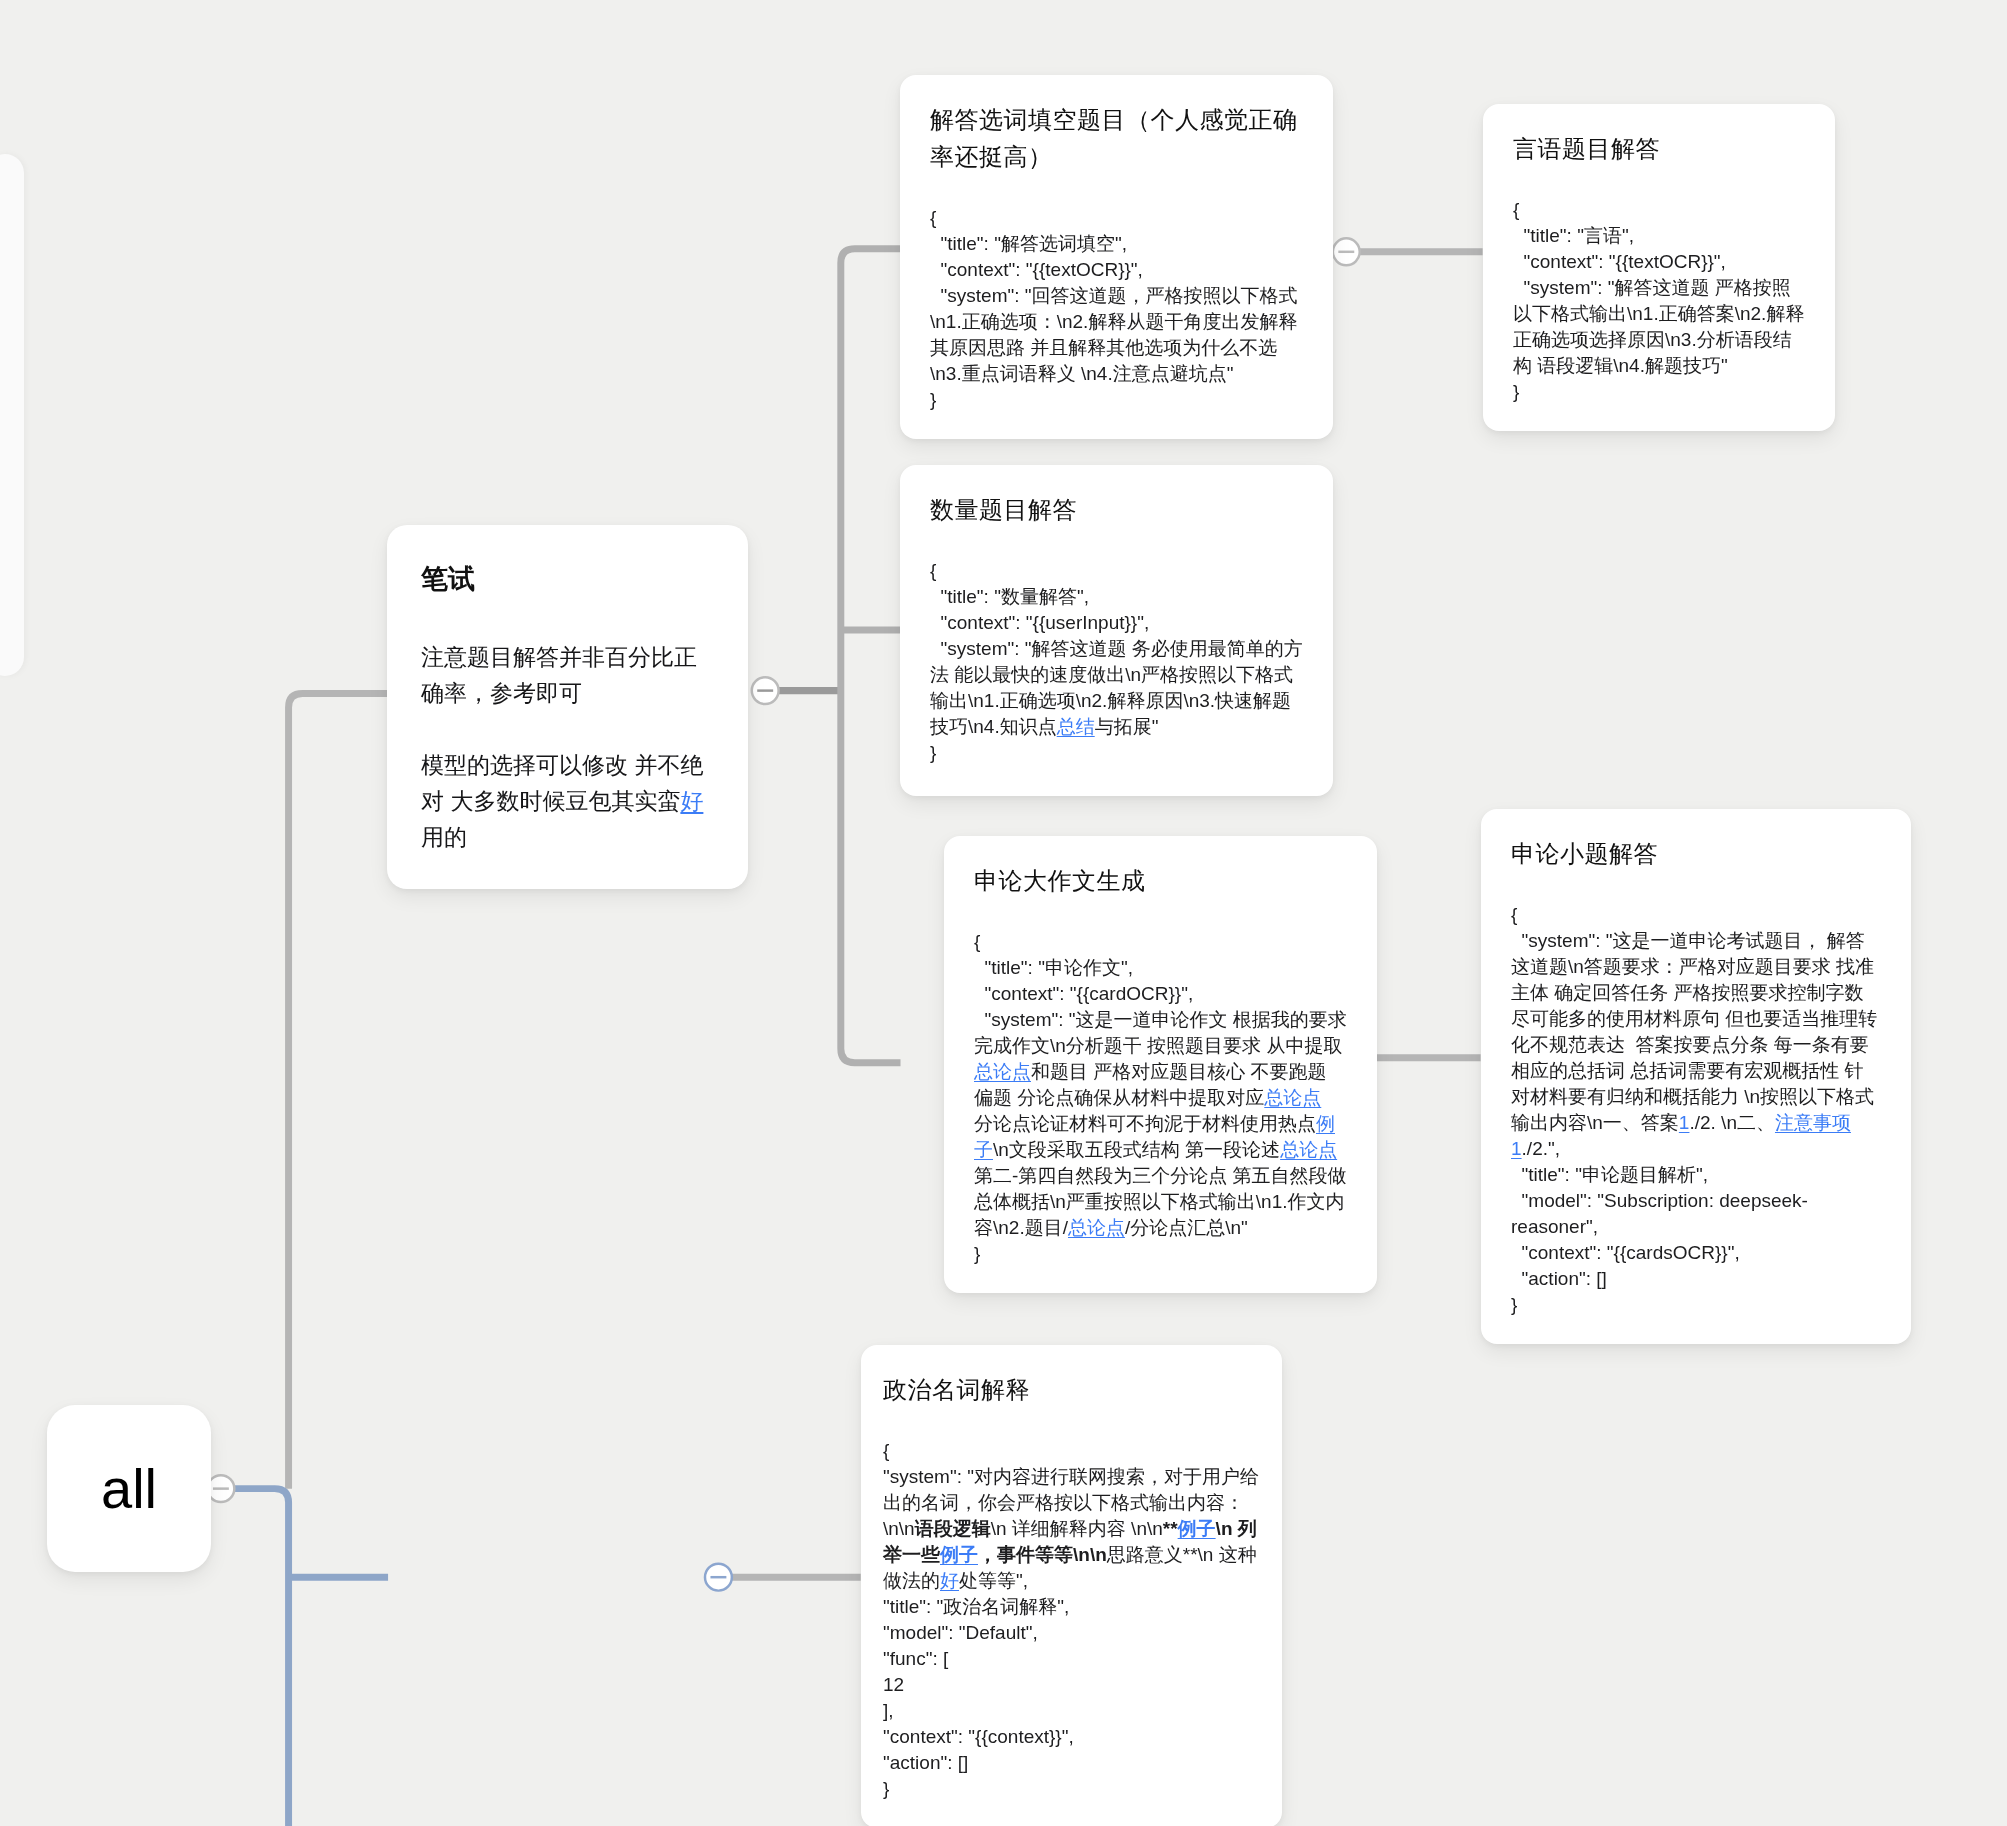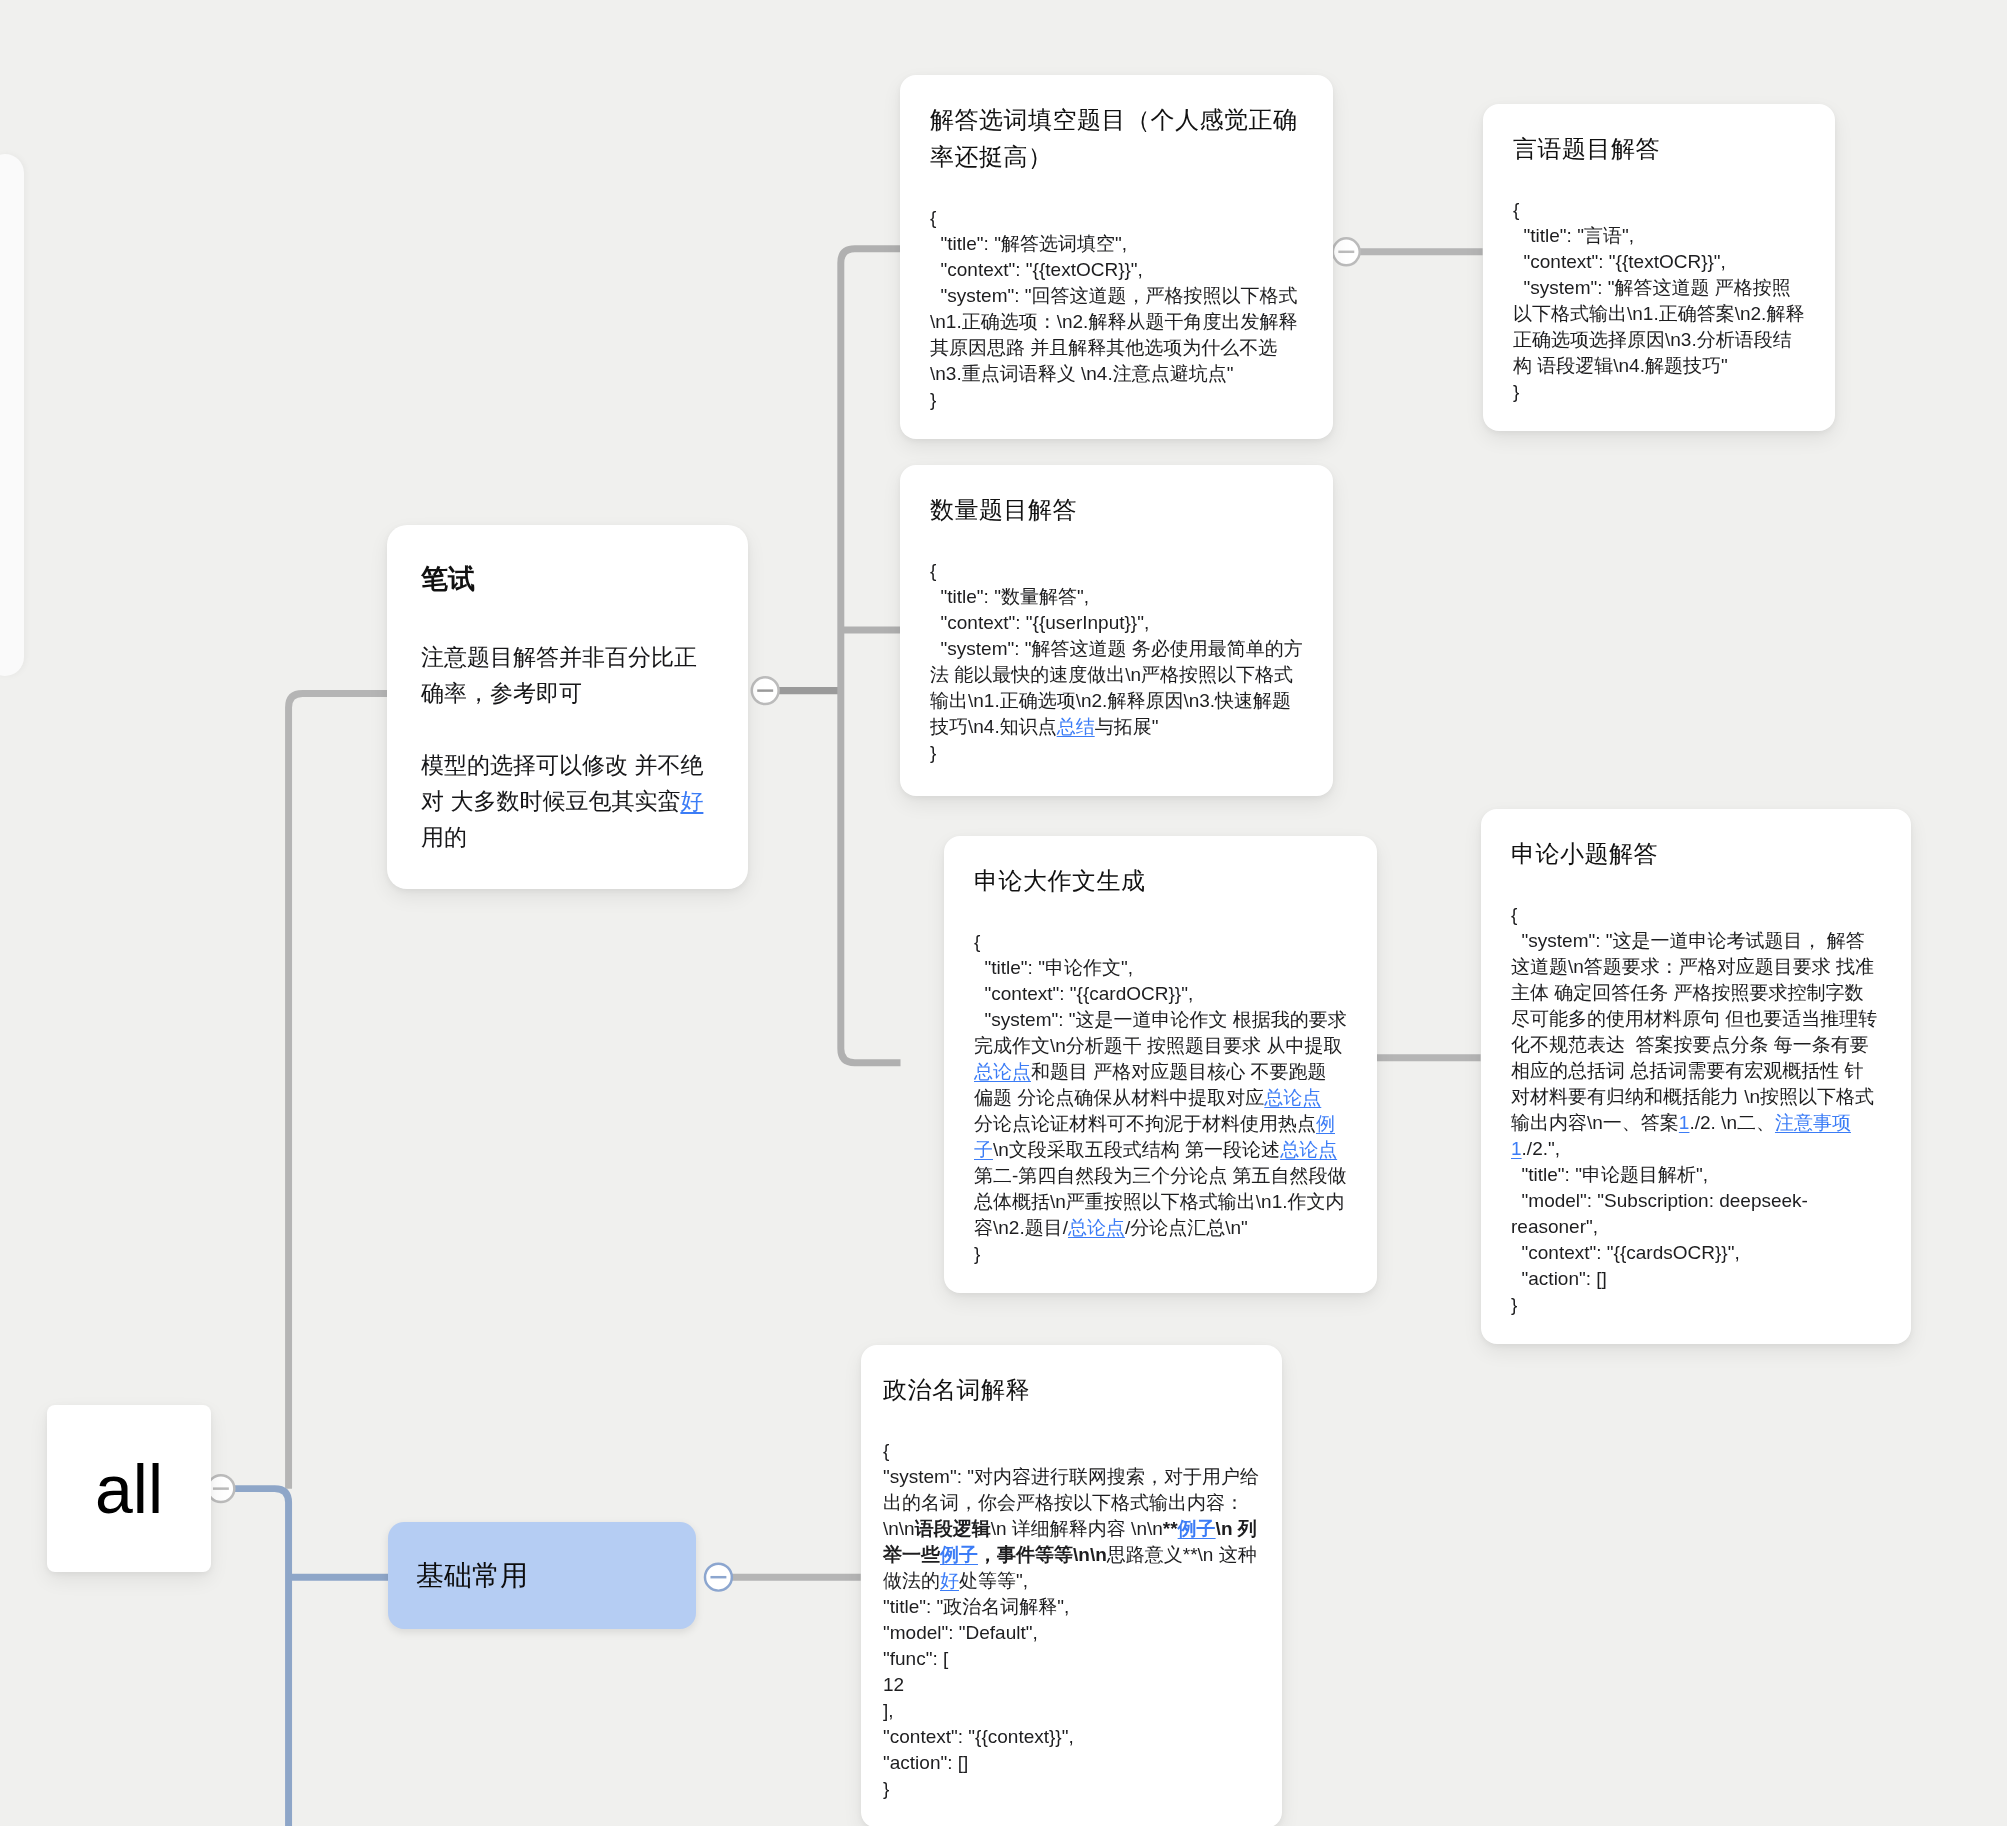--- a/index.html
+++ b/index.html
@@ -40,23 +40,23 @@
     color:#1d1d1f;
     white-space:pre-wrap;
     overflow-wrap:break-word;
   }
   .k-link{color:var(--link);text-decoration:underline;text-underline-offset:3px;}
   .k-bold{font-weight:700;}
   .k-boldlink{font-weight:700;color:var(--link);text-decoration:underline;text-underline-offset:3px;}
 
   .root-node{
     left:47px;top:1405px;width:164px;height:167px;
-    border-radius:8px;
+    border-radius:28px;
     display:flex;align-items:center;justify-content:center;
-    font-size:68px;color:#000;
+    font-size:56px;color:#000;
   }
   .bishi-node{
     left:387px;top:525px;width:361px;min-height:328px;
     border-radius:20px;
     padding:34px 34px;
   }
   .bishi-title{font-size:27px;font-weight:600;line-height:40px;color:#111;}
   .bishi-body{
     margin-top:40px;font-size:23px;line-height:36px;color:#161618;
     white-space:pre-wrap;overflow-wrap:break-word;
@@ -135,23 +135,20 @@
     <span>all</span>
   </div>
 
   <div class="node bishi-node">
     <div class="bishi-title">笔试</div>
     <div class="bishi-body"><span class="k-plain">注意题目解答并非百分比正确率，参考即可
 
 模型的选择可以修改 并不绝对 大多数时候豆包其实蛮</span><span class="k-link">好</span><span class="k-plain">用的</span></div>
   </div>
 
-  <div class="node jichu-node">
-    <span>基础常用</span>
-  </div>
 
   <div class="node card card-xuanci">
     <div class="card-title">解答选词填空题目（个人感觉正确率还挺高）</div>
     <div class="card-body"><span class="k-plain">{
   "title": "解答选词填空",
   "context": "{{textOCR}}",
   "system": "回答这道题，严格按照以下格式\n1.正确选项：\n2.解释从题干角度出发解释其原因思路 并且解释其他选项为什么不选\n3.重点词语释义 \n4.注意点避坑点"
 }</span></div>
   </div>
 

